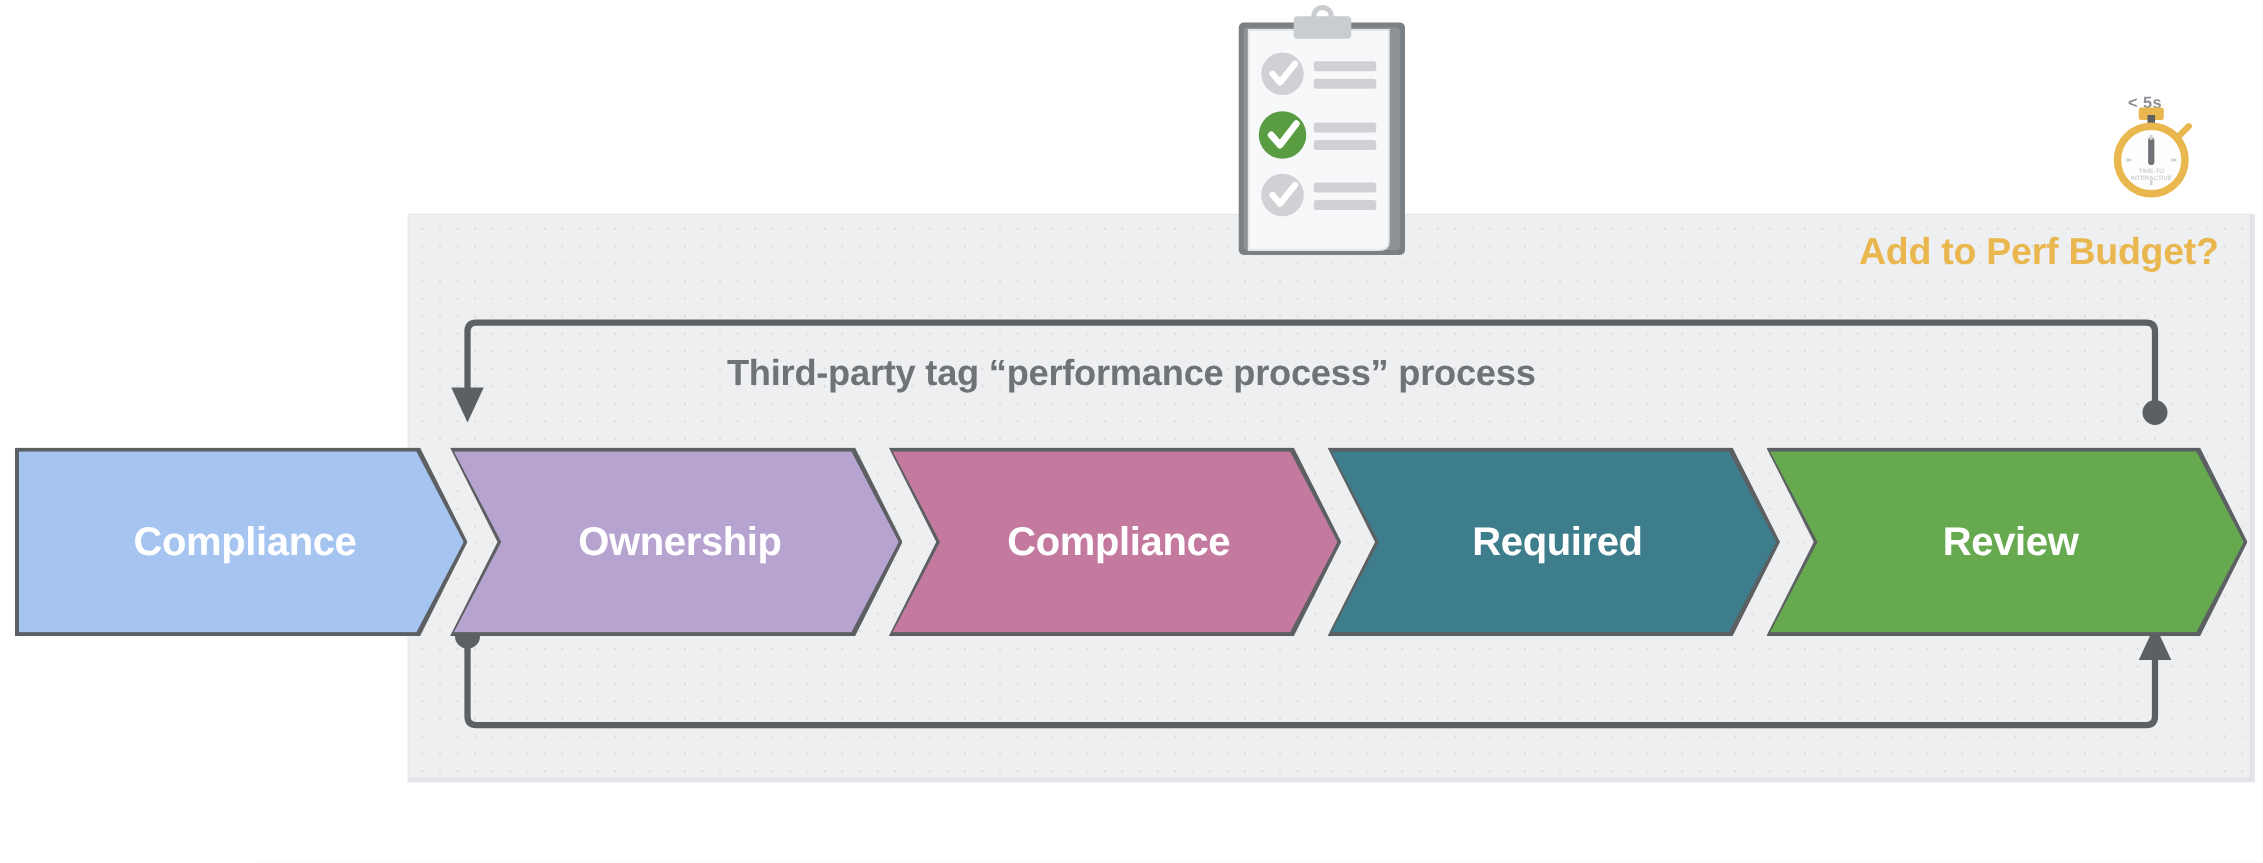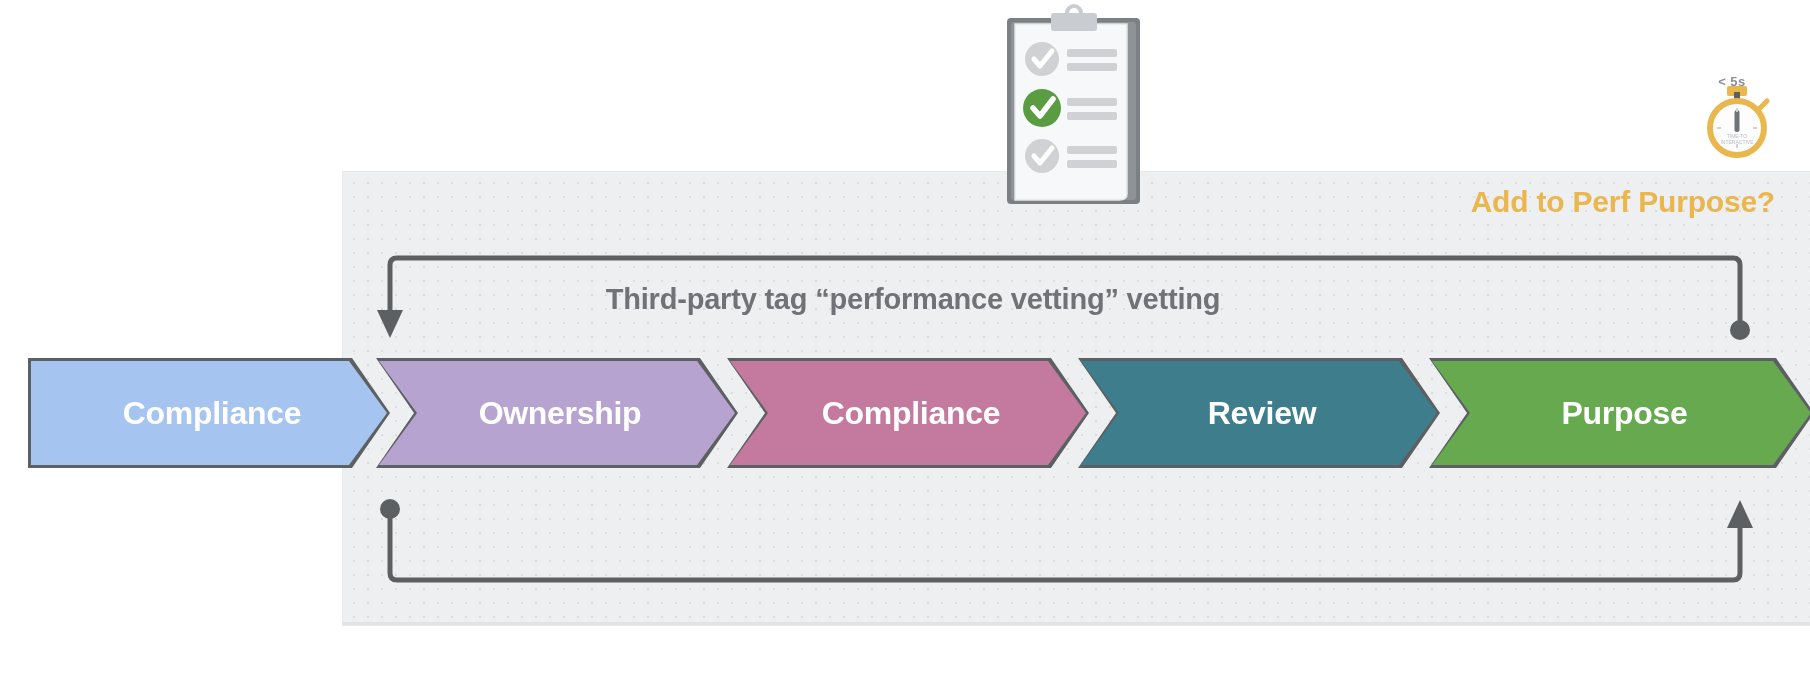--- a/index.html
+++ b/index.html
@@ -1,21 +1,21 @@
 <!DOCTYPE html>
 <html><head>
 <meta charset="utf-8">
 <style>
   html,body{margin:0;padding:0;background:#ffffff;}
   body{
     width:1810px;height:690px;position:relative;overflow:hidden;
     font-family:"Liberation Sans","DejaVu Sans",sans-serif;
     -webkit-font-smoothing:antialiased;
   }
-  #stage{position:absolute;inset:0;margin-left:16px;}
+  #stage{position:absolute;inset:0;}
 
   
   .panel{
     position:absolute;left:327px;top:172px;width:1473px;height:450px;
     background-color:#eeeff1;
     background-image:radial-gradient(#d9dbdf 1.1px, transparent 1.2px);
     background-size:14px 14px;
     background-position:4px 4px;
     border-right:3px solid #e2e3e6;
     border-bottom:3px solid #e2e3e6;
@@ -30,21 +30,21 @@
   }
   .process-title{
     position:absolute;left:0;right:0;top:283px;text-align:center;
     font-size:29px;font-weight:bold;color:#6f7276;
     letter-spacing:-0.2px;
   }
 
   
   .chev-wrap{position:absolute;left:0;top:358px;width:1810px;height:118px;}
   .chev{
-    position:absolute;top:0;height:110px;
+    position:absolute;top:0;height:151px;
     display:flex;align-items:center;justify-content:center;
     color:#ffffff;font-size:32px;font-weight:bold;letter-spacing:-0.3px;
     box-sizing:border-box;
   }
   .chev .lbl{position:relative;z-index:3;padding-left:6px;}
   
   .chev .shape{position:absolute;inset:0;z-index:1;}
   .chev .shape .outline{
     position:absolute;inset:0;background:#5d6063;
   }
@@ -123,22 +123,22 @@
         <rect x="38" y="40" width="2" height="4"></rect>
           <rect x="38" y="76" width="2" height="4"></rect>
         <rect x="19" y="59" width="4" height="2"></rect>
           <rect x="55" y="59" width="4" height="2"></rect>
       </g>
       <text x="39" y="70" text-anchor="middle" font-family="Liberation Sans, sans-serif" font-size="5" fill="#b9bbbe">TIME-TO</text>
       <text x="39" y="76" text-anchor="middle" font-family="Liberation Sans, sans-serif" font-size="5" fill="#b9bbbe">INTERACTIVE</text>
     </svg>
   </div>
 
-  <div class="perf-budget">Add to Perf Purpose?</div>
-  <div class="process-title">Third-party tag “performance vetting” vetting</div>
+  <div class="perf-budget">Add to Perf Budget?</div>
+  <div class="process-title">Third-party tag “performance process” process</div>
 
   <svg class="connectors">
 
     <path d="M1724 322 L1724 265 Q1724 258 1717 258 L381 258 Q374 258 374 265 L374 312" fill="none" stroke="#5d6063" stroke-width="5" stroke-linecap="butt"></path>
     <polygon points="374,338 361,310 387,310" fill="#5d6063"></polygon>
     <circle cx="1724" cy="330" r="10" fill="#5d6063"></circle>
 
     <path d="M374 517 L374 573 Q374 580 381 580 L1717 580 Q1724 580 1724 573 L1724 526" fill="none" stroke="#5d6063" stroke-width="5" stroke-linecap="butt"></path>
     <polygon points="1724,500 1711,528 1737,528" fill="#5d6063"></polygon>
     <circle cx="374" cy="509" r="10" fill="#5d6063"></circle>
@@ -168,25 +168,25 @@
         <span class="fill" style="background:#c4799f"></span>
       </span>
       <span class="lbl">Compliance</span>
     </div>
 
     <div class="chev clip-mid" style="left:1062px;width:362px;">
       <span class="shape">
         <span class="outline"></span>
         <span class="fill" style="background:#3d7d8c"></span>
       </span>
-      <span class="lbl">Review</span>
+      <span class="lbl">Required</span>
     </div>
 
     <div class="chev clip-end" style="left:1413px;width:385px;">
       <span class="shape">
         <span class="outline"></span>
         <span class="fill" style="background:#66a94f"></span>
       </span>
-      <span class="lbl">Purpose</span>
+      <span class="lbl">Review</span>
     </div>
 
   </div>
 </div>
 
 </body></html>

